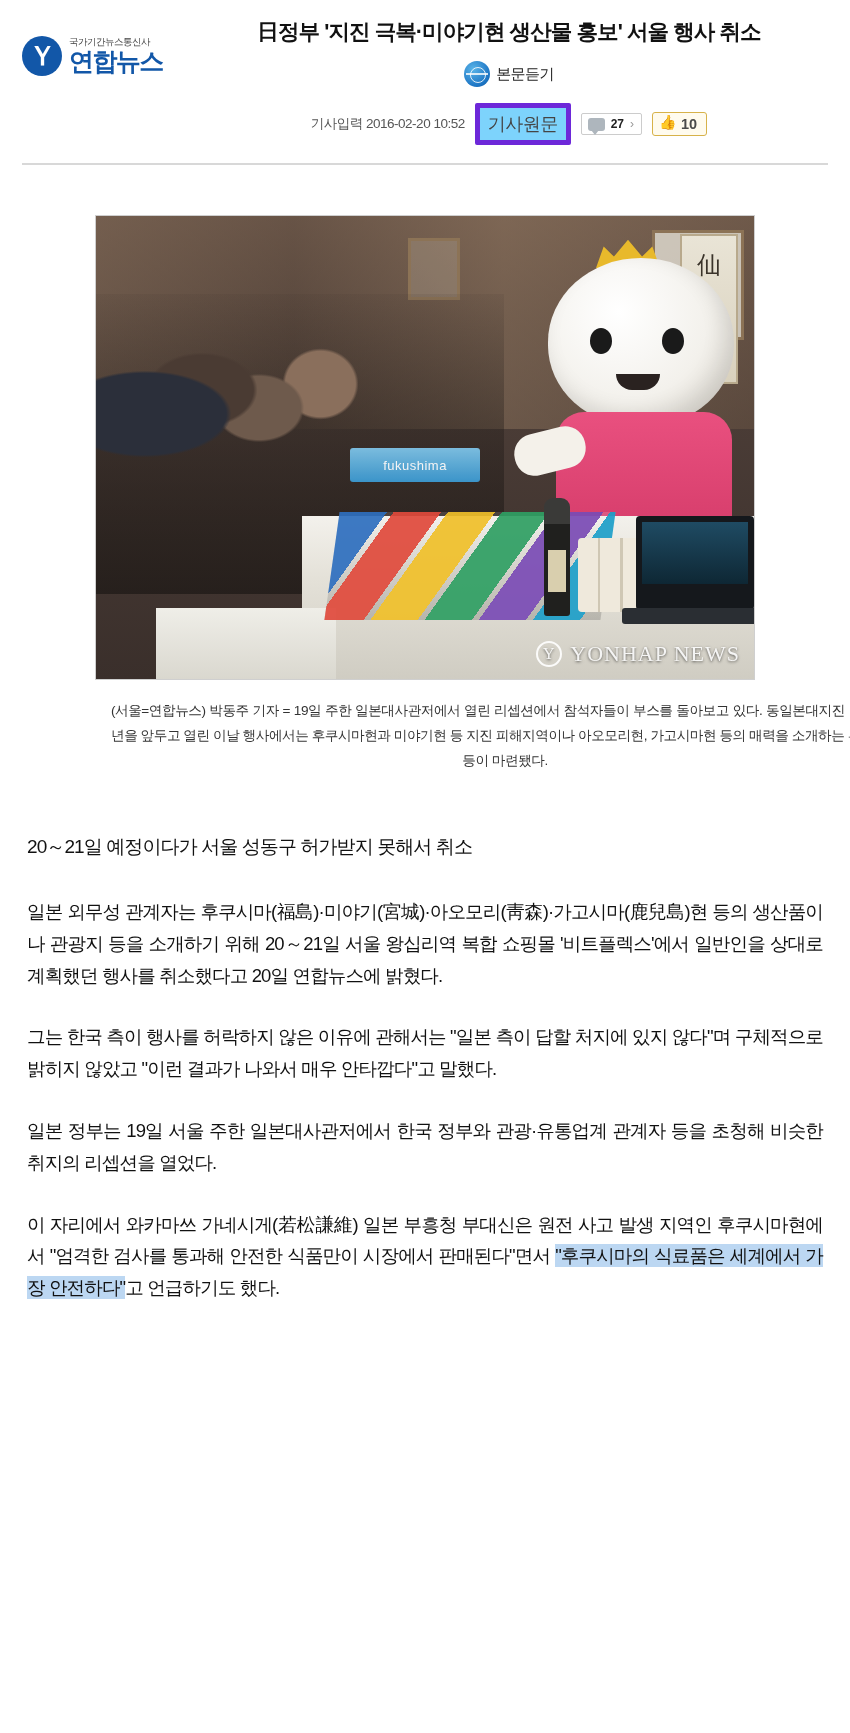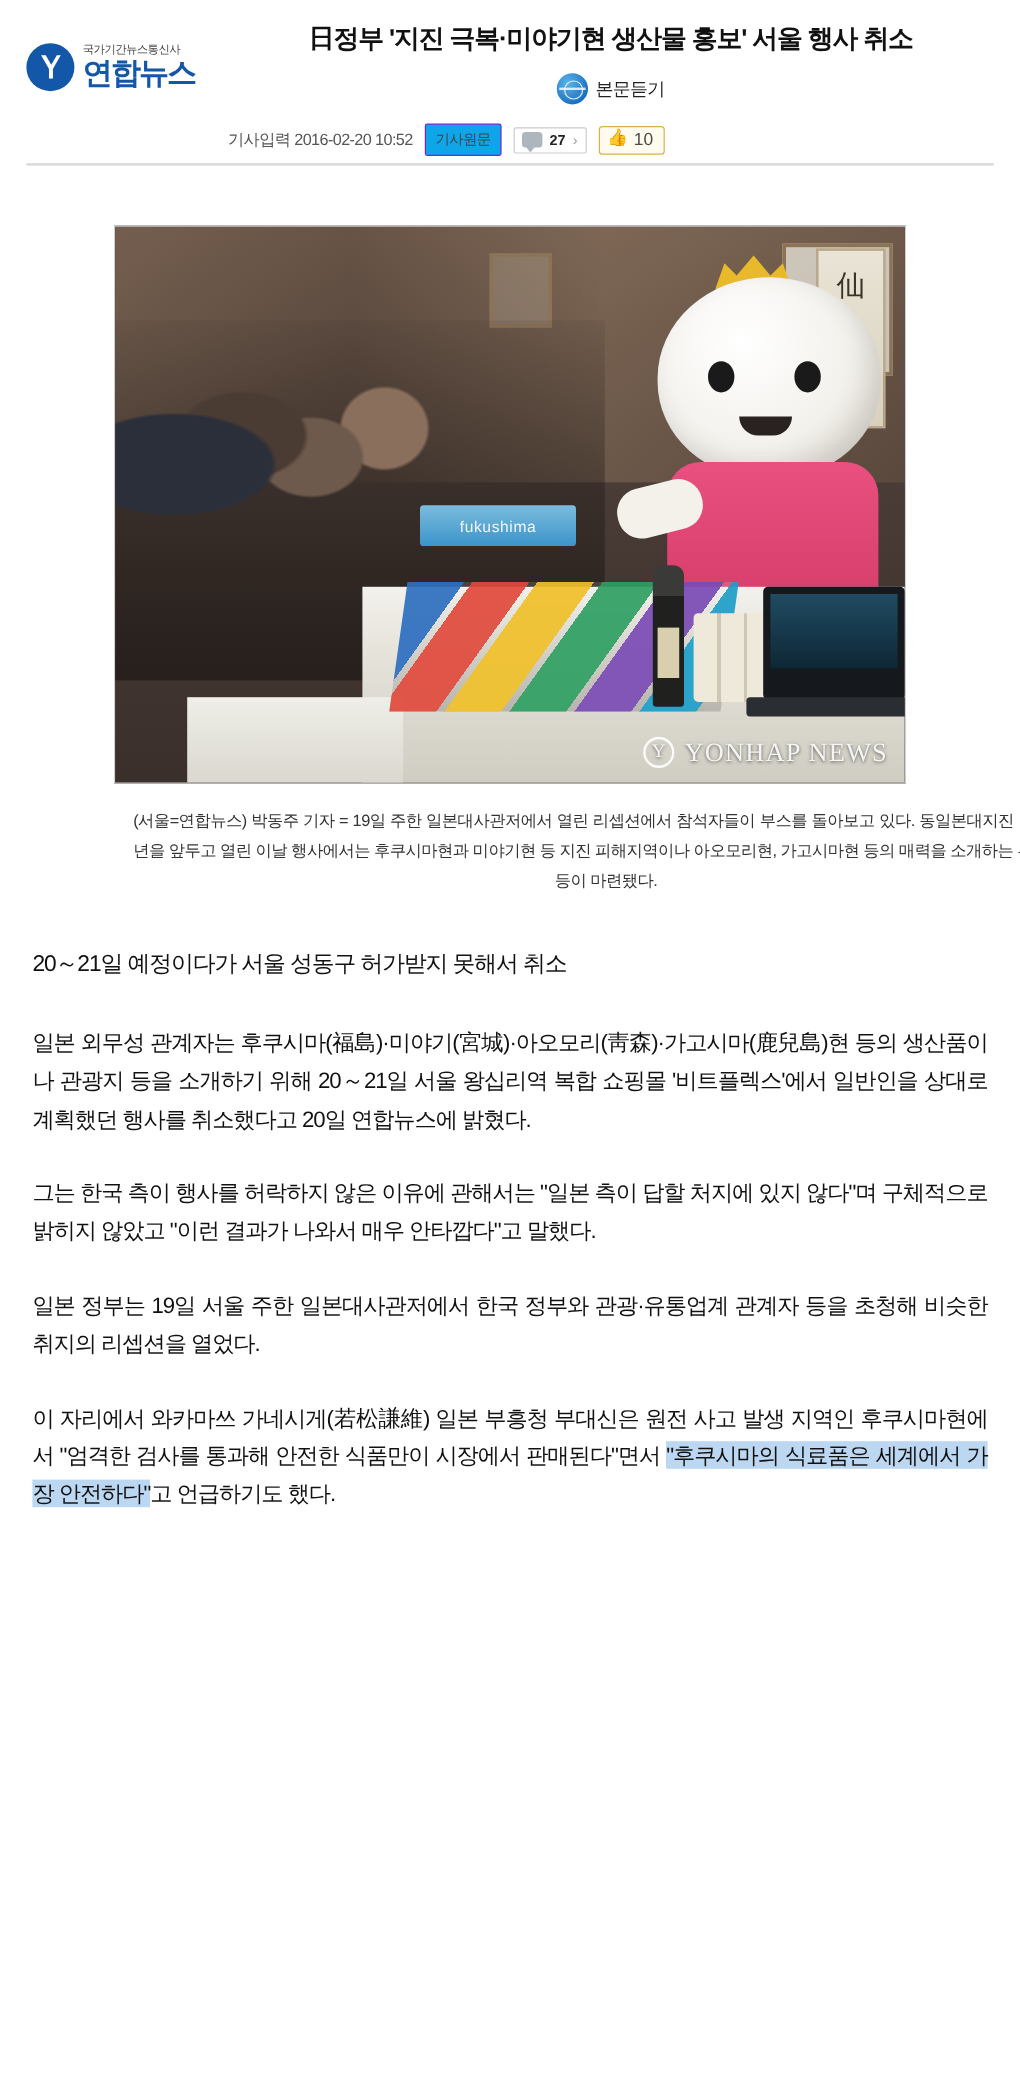--- a/index.html
+++ b/index.html
@@ -103,34 +103,35 @@
     background: rgba(255,255,255,0.8);
   }
   .listen-label {
     font-size: 15px;
     color: #222;
     letter-spacing: -0.6px;
   }
 
   .meta-row {
     display: flex;
-    justify-content: flex-start;
+    justify-content: center;
     align-items: center;
     gap: 10px;
+    margin-bottom: 12px;
   }
   .meta-date {
     font-size: 13.5px;
     color: #555;
     letter-spacing: -0.5px;
   }
   .meta-chip {
-    border: 1px solid #6d28d9;
-    background: #0ea5e9;
+    border: 5px solid #6d28d9;
+    background: #7dd3fc;
     color: #444;
-    font-size: 12px;
+    font-size: 18px;
     padding: 4px 8px;
     border-radius: 2px;
     letter-spacing: -0.5px;
     cursor: pointer;
   }
   .meta-counter {
     border: 1px solid #ccc;
     background: #fff;
     border-radius: 2px;
     display: flex;
@@ -180,21 +181,21 @@
   }
   .thumb-icon::before {
     content: "\1F44D";
     position: absolute;
     left: -1px; top: -3px;
     font-size: 14px;
     color: #c79b2a;
   }
   .like-num {
     font-size: 14.5px;
-    font-weight: normal;
+    font-weight: bold;
     color: #4a4a4a;
   }
 
   .rule {
     border: none;
     border-top: 2px solid #d8d8d8;
     margin: 6px 22px 0 22px;
   }
 
   
@@ -391,21 +392,21 @@
     font-size: 13.6px;
     color: #333;
     line-height: 1.85;
     letter-spacing: -0.45px;
     text-align: justify;
   }
   .caption .last-line { display: block; text-align: center; }
 
   
   .body {
-    margin: 44px auto 0 auto;
+    margin: 60px auto 0 auto;
     width: 820px;
     padding: 0 12px 20px 12px;
   }
   .subhead {
     font-size: 19px;
     color: #111;
     letter-spacing: -0.9px;
     line-height: 1.5;
     margin: 0 0 34px 0;
   }

